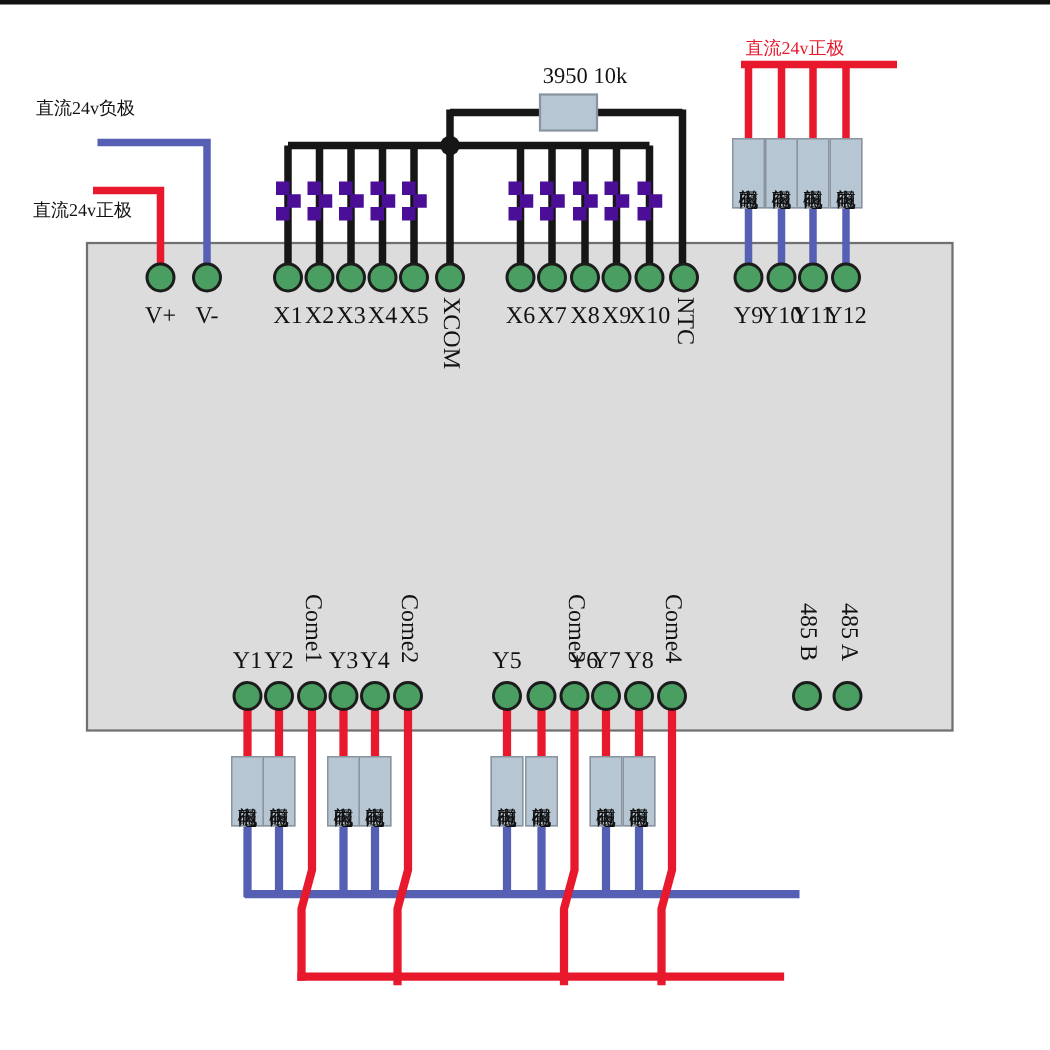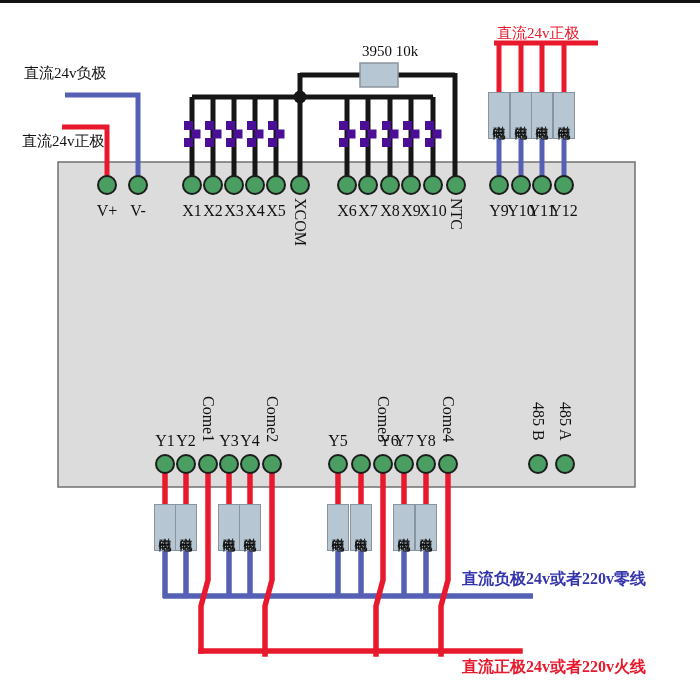--- a/index.html
+++ b/index.html
@@ -8,21 +8,21 @@
     font-family:"Liberation Serif", serif;overflow:hidden;
   }
   .topline{position:absolute;left:0;top:0;width:700px;height:3px;background:#111;}
   .title{
     position:absolute;left:5px;top:4px;margin:0;font-weight:normal;
     font-family:"Liberation Sans", sans-serif;font-size:34px;color:#111;
     letter-spacing:2px;white-space:nowrap;
   }
   .wires{position:absolute;left:0;top:0;z-index:1;}
   .lbl{position:absolute;z-index:2;white-space:nowrap;color:#111;line-height:1;}
-  .serif15{font-size:15px;}
+  .serif15{font-size:12px;}
   .term-lbl{font-size:16px;transform:translateX(-50%);}
   .rot{transform:rotate(90deg);transform-origin:0 0;font-size:16px;}
   .red-txt{color:#e8192c;}
   .blue-txt{color:#3535ad;}
   .bold{font-weight:bold;}
   .device-lbl{
     font-family:"Liberation Sans", sans-serif;font-size:26px;color:#2b2b2b;
     transform:translateX(-50%);letter-spacing:1px;
   }
   .res-lbl{font-size:15px;text-align:center;width:90px;}
@@ -152,22 +152,20 @@
       <circle cx="426" cy="464" r="9" fill="#4a9e62" stroke="#1c1c1c" stroke-width="2"></circle>
       <circle cx="448" cy="464" r="9" fill="#4a9e62" stroke="#1c1c1c" stroke-width="2"></circle>
       <circle cx="538" cy="464" r="9" fill="#4a9e62" stroke="#1c1c1c" stroke-width="2"></circle>
       <circle cx="565" cy="464" r="9" fill="#4a9e62" stroke="#1c1c1c" stroke-width="2"></circle>
     </svg>
 
   <div class="lbl serif15" style="left:24px;top:66px;">直流24v负极</div>
   <div class="lbl serif15" style="left:22px;top:134px;">直流24v正极</div>
   <div class="lbl serif15 red-txt" style="left:497px;top:26px;">直流24v正极</div>
   <div class="lbl res-lbl" style="left:345px;top:44px;">3950 10k</div>
-  <div class="lbl bold blue-txt" style="left:462px;top:571px;font-size:16px;">直流负极24v或者220v零线</div>
-  <div class="lbl bold red-txt" style="left:462px;top:659px;font-size:16px;">直流正极24v或者220v火线</div>
 <div class="vbox" style="left: 488px; top: 92px; width: 22px; height: 47px;">电磁阀</div>
     <div class="vbox" style="left: 510px; top: 92px; width: 22px; height: 47px;">电磁阀</div>
     <div class="vbox" style="left: 531px; top: 92px; width: 22px; height: 47px;">电磁阀</div>
     <div class="vbox" style="left: 553px; top: 92px; width: 22px; height: 47px;">电磁阀</div>
     <div class="vbox" style="left: 154px; top: 504px; width: 22px; height: 47px;">电磁阀</div>
     <div class="vbox" style="left: 175px; top: 504px; width: 22px; height: 47px;">电磁阀</div>
     <div class="vbox" style="left: 218px; top: 504px; width: 22px; height: 47px;">电磁阀</div>
     <div class="vbox" style="left: 239px; top: 504px; width: 22px; height: 47px;">电磁阀</div>
     <div class="vbox" style="left: 327px; top: 504px; width: 22px; height: 47px;">电磁阀</div>
     <div class="vbox" style="left: 350px; top: 504px; width: 22px; height: 47px;">电磁阀</div>

